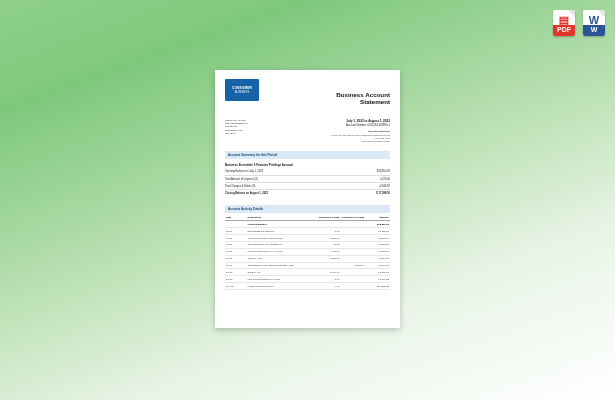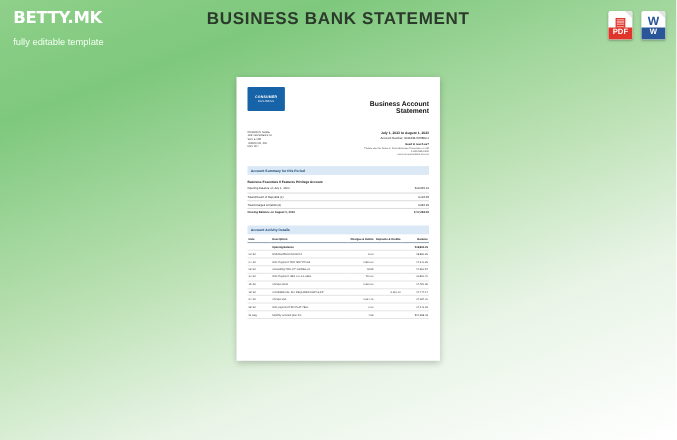--- a/index.html
+++ b/index.html
@@ -149,26 +149,21 @@
   .col-dep  { width:15%; }
   .col-bal  { width:15%; }
 </style>
 </head>
 <body>
 
 <div class="page">
 
   <div class="top-bar">
 
-    <div class="brand">
-      <div class="brand-name">BETTY.MK</div>
-      <div class="brand-sub">fully editable template</div>
-    </div>
-
-    <div class="title">BUSINESS BANK STATEMENT</div>
+
 
     <div class="file-icons">
       <div class="fi fi-pdf">
         <div class="corner"></div>
         <div class="glyph">▤</div>
         <div class="label">PDF</div>
       </div>
       <div class="fi fi-doc">
         <div class="corner"></div>
         <div class="glyph">W</div>

